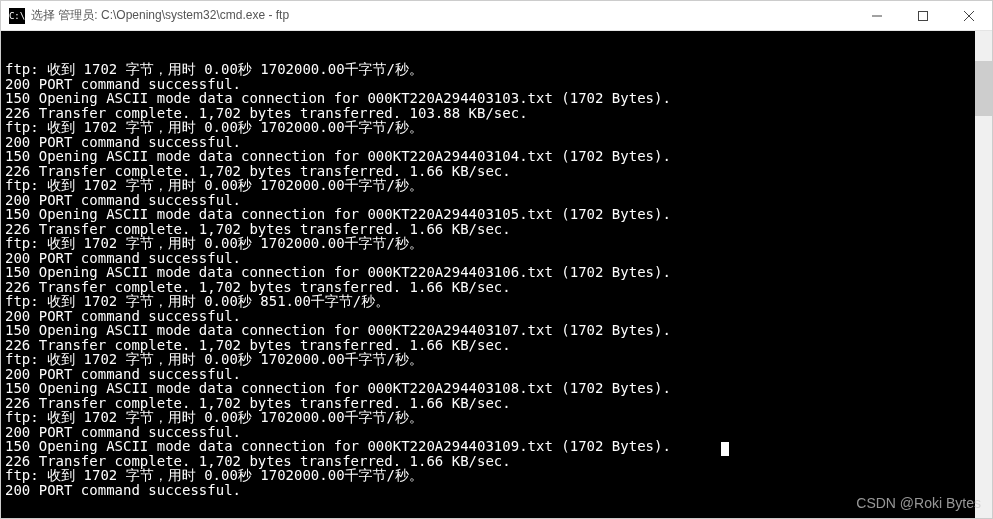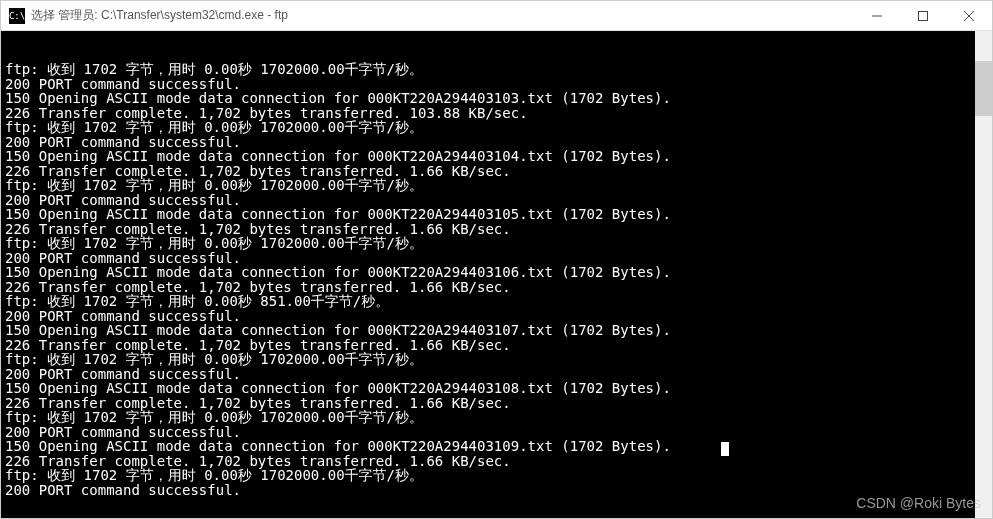--- a/index.html
+++ b/index.html
@@ -108,21 +108,21 @@
     font-family: "Segoe UI", sans-serif;
     pointer-events: none;
   }
 </style>
 </head>
 <body>
 
 <div class="window">
   <div class="titlebar">
     <div class="titlebar-icon">C:\</div>
-    <div class="titlebar-title">选择 管理员: C:\Transfer\system32\cmd.exe - ftp</div>
+    <div class="titlebar-title">选择 管理员: C:\Opening\system32\cmd.exe - ftp</div>
     <div class="win-controls">
       <div class="win-btn">
         <svg viewBox="0 0 10 10">
             <line x1="0" y1="5" x2="10" y2="5"></line>
           </svg>
       </div>
       <div class="win-btn">
         <svg viewBox="0 0 10 10">
             <rect x="0.5" y="0.5" width="9" height="9"></rect>
           </svg>

